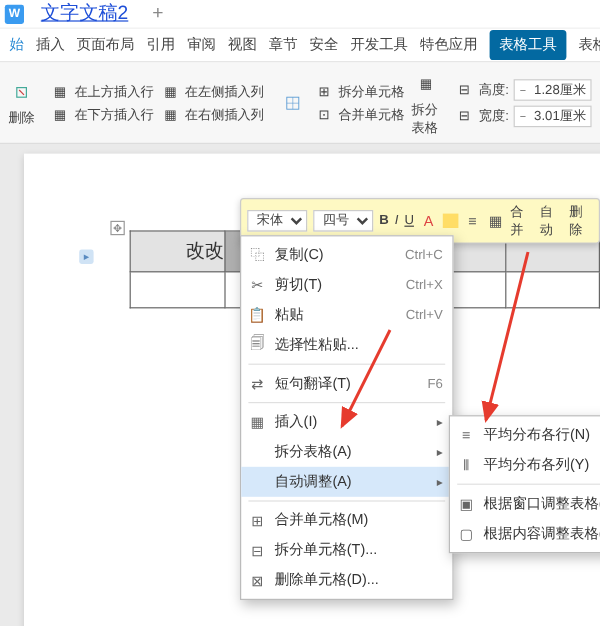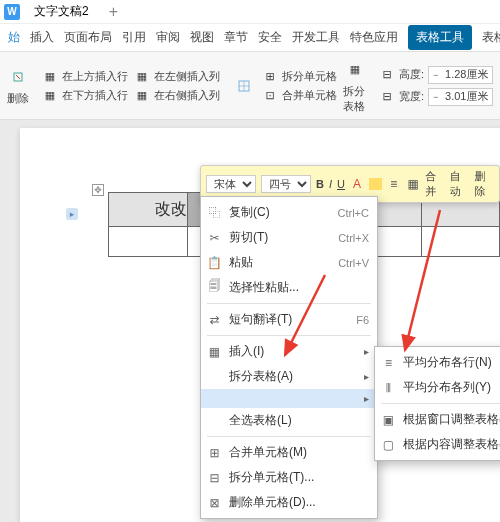--- a/index.html
+++ b/index.html
@@ -1,20 +1,20 @@
 <!DOCTYPE html>
 <html><head>
 <meta charset="utf-8">
 <style>
 * { margin: 0; padding: 0; box-sizing: border-box; font-family: "Microsoft YaHei", Arial, sans-serif; }
 body { width: 500px; height: 522px; background: #f4f4f4; overflow: hidden; position: relative; font-size: 12px; color: #333; }
 
 .titlebar { height: 24px; background: #fff; display: flex; align-items: center; padding: 0 4px; border-bottom: 1px solid #eee; }
 .titlebar .app-icon { width: 16px; height: 16px; background: #3a9bf0; display: flex; align-items: center; justify-content: center; color: #fff; font-size: 10px; font-weight: bold; border-radius: 2px; }
-.titlebar .doc-tab { margin-left: 6px; padding: 2px 8px; font-size: 12px; color: #000000; }
+.titlebar .doc-tab { margin-left: 6px; padding: 2px 8px; font-size: 16px; color: #1d4ed8; text-decoration: underline; }
 .titlebar .plus { margin-left: 12px; font-size: 16px; color: #888; }
 
 .menubar { height: 28px; background: #fff; display: flex; align-items: center; gap: 10px; padding: 0 8px; border-bottom: 1px solid #e0e0e0; }
 .menubar .mitem { font-size: 12px; color: #444; white-space: nowrap; }
 .menubar .mitem.active { background: #0369a1; color: #fff; padding: 4px 8px; border-radius: 3px; }
 .menubar .mitem.first { color: #2b8bd4; }
 
 .ribbon { height: 68px; background: #f7f7f7; display: flex; align-items: center; padding: 4px 6px; gap: 6px; border-bottom: 1px solid #ddd; overflow: hidden; }
 .rgroup { display: flex; flex-direction: column; gap: 2px; }
 .rbtn { display: flex; align-items: center; gap: 4px; font-size: 11px; color: #444; white-space: nowrap; padding: 1px 0; }
@@ -230,24 +230,22 @@
   <div class="ctx-item">
       <span class="micon">▦</span>
       <span>插入(I)</span>
       <span class="arrow">▸</span>
     </div>
   <div class="ctx-item">
       <span>拆分表格(A)</span>
       <span class="arrow">▸</span>
     </div>
   <div class="ctx-item hover">
+      <span>自动调整(A)</span>
       <span class="arrow">▸</span>
-    </div>
-  <div class="ctx-item">
-      <span>全选表格(L)</span>
     </div>
   <div class="ctx-sep"></div>
   <div class="ctx-item">
       <span class="micon">⊞</span>
       <span>合并单元格(M)</span>
     </div>
   <div class="ctx-item">
       <span class="micon">⊟</span>
       <span>拆分单元格(T)...</span>
     </div>

